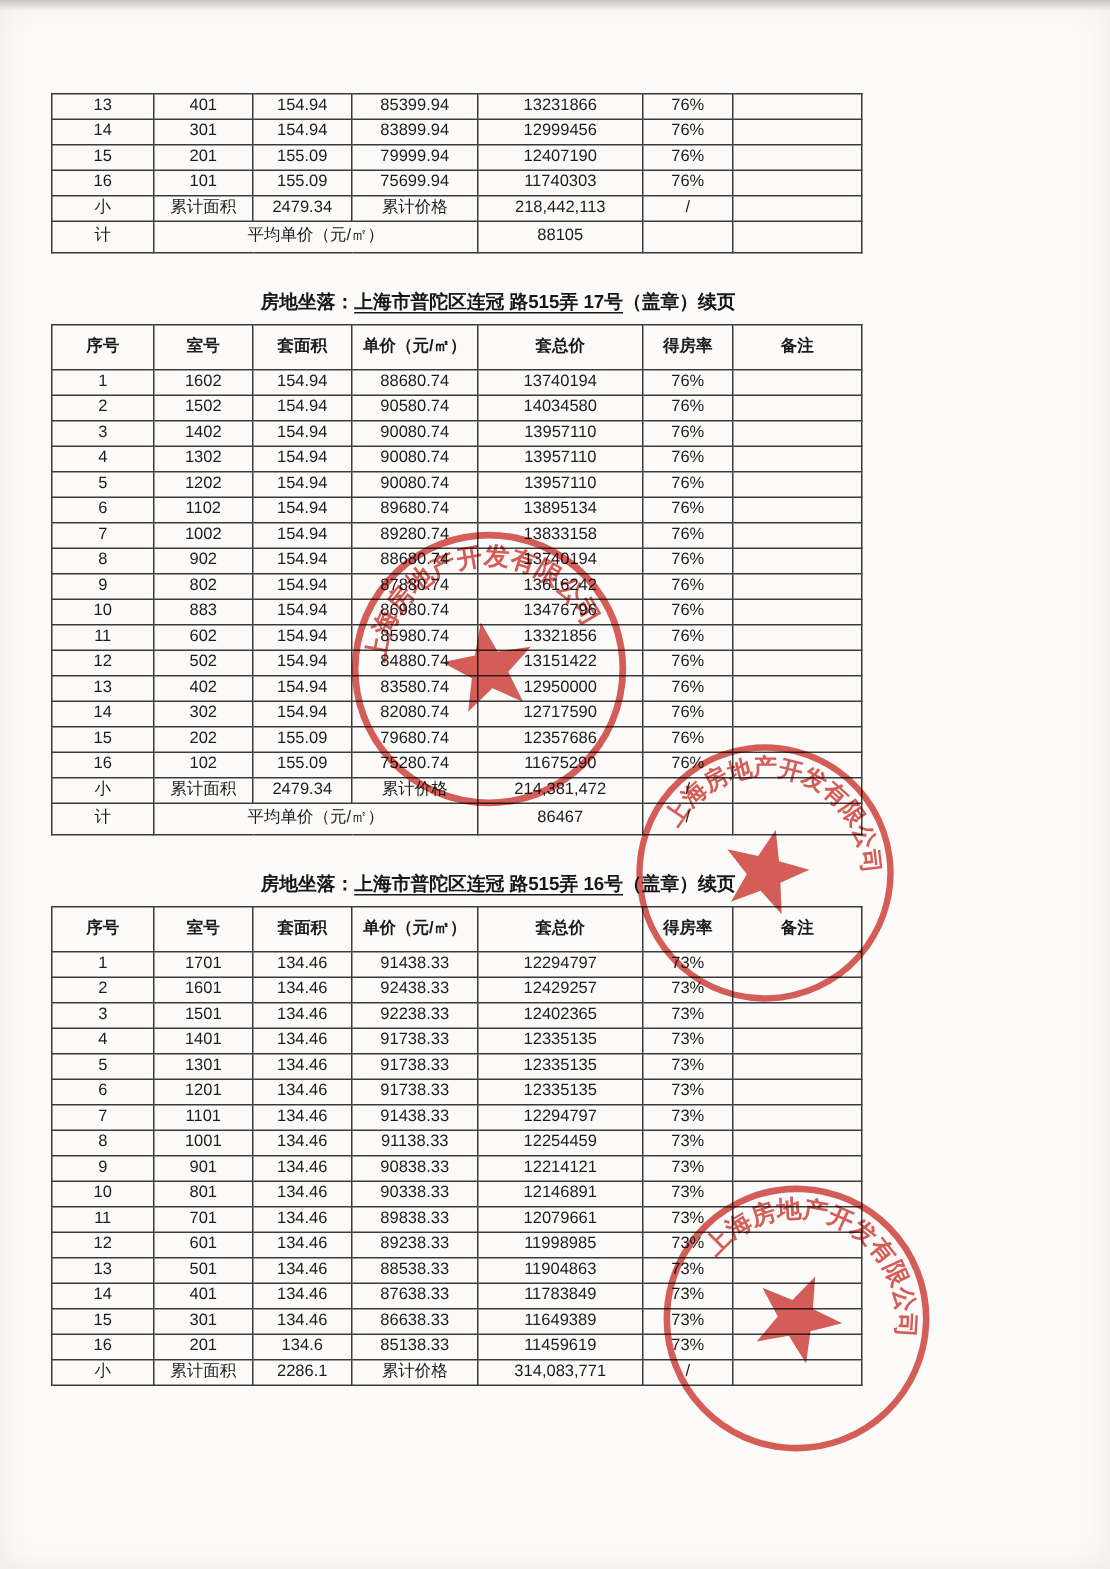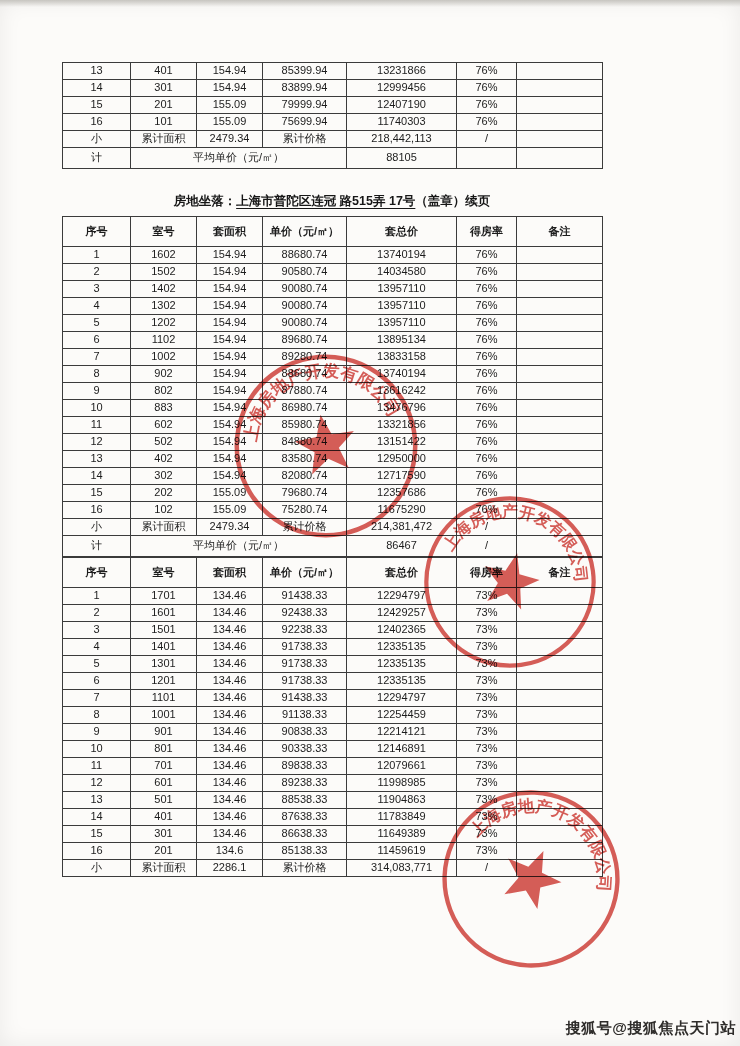--- a/index.html
+++ b/index.html
@@ -13,21 +13,21 @@
     position:relative; width:740px; height:1046px;
     background:#fcfbf9; overflow:hidden;
     box-shadow:inset 0 0 22px rgba(0,0,0,.07);
   }
   .page::before {
     content:""; position:absolute; top:0; left:0; right:0; height:7px;
     background:linear-gradient(180deg,#c7c5c0,rgba(199,197,192,0));
   }
   .tbl {
     border-collapse:collapse; table-layout:fixed;
-    width:540px; margin-left:62px;
+    width:540px; margin-left:34px;
   }
   .tbl th, .tbl td {
     border:1px solid #3b3b3b;
     font-size:11px; text-align:center; vertical-align:middle;
     padding:0 2px; height:17px; line-height:1.25;
     overflow:hidden; white-space:nowrap;
   }
   .tbl th { font-weight:bold; height:30px; white-space:normal; }
   .tbl tr.sum-avg td { height:21px; }
   .tbl-top { margin-top:62px; }
@@ -310,20 +310,23 @@
       <tr class="sum-avg">
         <td>计</td>
         <td colspan="3">平均单价（元/㎡）</td>
         <td>86467</td>
         <td>/</td>
         <td></td>
       </tr>
     </tbody>
   </table>
 
+  <div class="section-title">
+    <span>房地坐落：</span><span class="addr">上海市普陀区连冠 路515弄 16号</span><span>（盖章）续页</span>
+  </div>
 
   <table class="tbl">
     <colgroup>
       <col style="width:68px">
         <col style="width:66px">
         <col style="width:66px">
       <col style="width:84px">
         <col style="width:110px">
         <col style="width:60px">
         <col style="width:86px">
@@ -516,14 +519,13 @@
   </div>
   <div class="stamp stamp-c">
     <svg viewBox="0 0 170 170" aria-hidden="true">
       <circle cx="85" cy="85" r="79" fill="none" stroke="#cf3a34" stroke-width="4"></circle>
       <polygon points="85,57 91.8,75.7 111.6,76.3 95.9,88.6 101.5,107.7 85,96.5 68.5,107.7 74.1,88.6 58.4,76.3 78.2,75.7" fill="#cf3a34"></polygon>
       <path id="arcC" d="M 30 114 A 62 62 0 1 1 140 114" fill="none"></path>
       <text><textPath href="#arcC" startOffset="50%" text-anchor="middle">上海房地产开发有限公司</textPath></text>
     </svg>
   </div>
 
-  <div class="watermark">搜狐号@搜狐焦点天门站</div>
 </div>
 
 </body></html>

